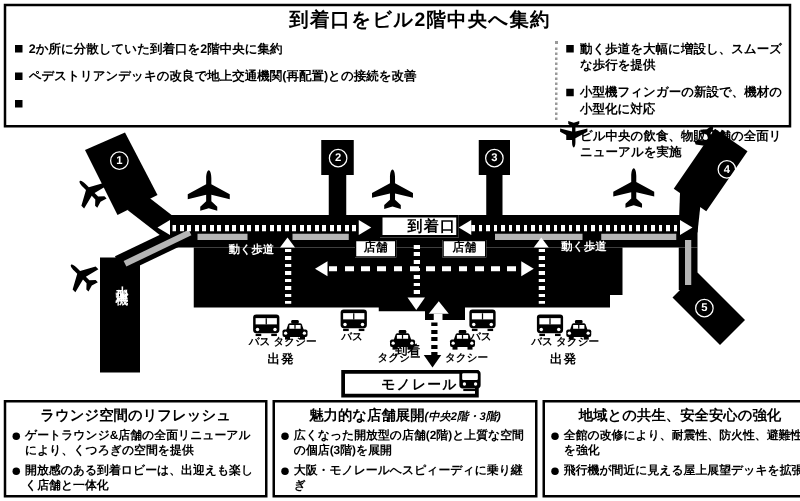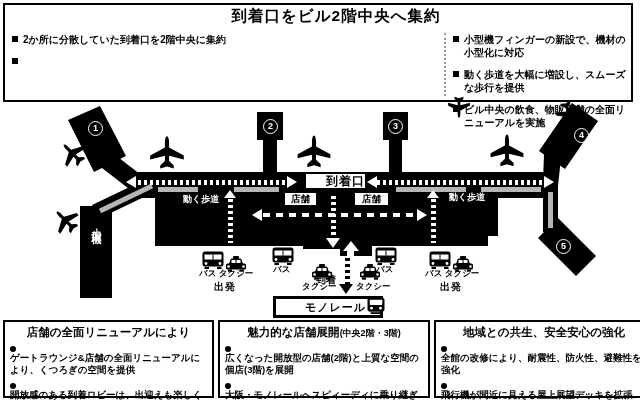--- a/index.html
+++ b/index.html
@@ -17,22 +17,22 @@
   .hbullet{display:flex;align-items:flex-start;margin-bottom:9px;font-size:10px;font-weight:bold;line-height:1.3;white-space:nowrap;}
   #hcol-right .hbullet{white-space:normal;}
   .sq{flex:0 0 auto;width:6px;height:6px;background:#000;margin:3px 5px 0 0;}
   #header-divider{left:444px;top:33px;height:63px;width:0;border-left:2px dotted #999;}
   
   .fbox{top:320px;height:78px;border:2px solid #000;box-sizing:border-box;padding:3px 5px 0 5px;}
   #fbox-0{left:3px;width:211px;}
   #fbox-1{left:218px;width:212px;}
   #fbox-2{left:434px;width:220px;}
   .ftitle{text-align:center;font-size:11.5px;font-weight:bold;margin-bottom:3px;white-space:nowrap;}
-  .ftitle .suffix{font-size:9px;}
-  .fbullet{display:flex;align-items:flex-start;font-size:9.5px;font-weight:bold;line-height:1.28;margin-bottom:4px;flex-direction:column;}
+  .ftitle .suffix{font-size:9px;font-style:italic;}
+  .fbullet{display:flex;align-items:flex-start;font-size:9.5px;font-weight:bold;line-height:1.28;margin-bottom:4px;}
   .dot{flex:0 0 auto;width:6px;height:6px;border-radius:50%;background:#000;margin:3px 4px 0 0;}
   
   #terminal-svg{left:0;top:0;}
   .wlabel{color:#fff;font-size:9px;font-weight:bold;white-space:nowrap;}
   .blabel{color:#000;font-weight:bold;white-space:nowrap;}
   .wbox{background:#fff;border:2px solid #000;box-sizing:border-box;text-align:center;font-weight:bold;}
   .circ{width:13px;height:13px;border:1.5px solid #fff;border-radius:50%;color:#fff;
         font-size:9px;line-height:13px;text-align:center;font-weight:bold;}
   .doth{height:5px;background-image:repeating-linear-gradient(90deg,#fff 0,#fff 3px,transparent 3px,transparent 6px);}
   .dotv{width:5px;background-image:repeating-linear-gradient(180deg,#fff 0,#fff 3px,transparent 3px,transparent 6px);}
@@ -56,31 +56,35 @@
 
   <div class="abs" id="header-box"></div>
   <div class="abs" id="page-title">到着口をビル2階中央へ集約</div>
   <div class="abs hcol" id="hcol-left">
     <div class="hbullet">
         <span class="sq"></span>
         <span>2か所に分散していた到着口を2階中央に集約</span>
       </div>
     <div class="hbullet">
         <span class="sq"></span>
+        <span>ペデストリアンデッキの改良で地上交通機関(再配置)との接続を改善</span>
+      </div>
+    <div class="hbullet">
+        <span class="sq"></span>
       </div>
   </div>
   <div class="abs" id="header-divider"></div>
   <div class="abs hcol" id="hcol-right">
     <div class="hbullet">
         <span class="sq"></span>
+        <span>動く歩道を大幅に増設し、スムーズな歩行を提供</span>
+      </div>
+    <div class="hbullet">
+        <span class="sq"></span>
         <span>小型機フィンガーの新設で、機材の小型化に対応</span>
-      </div>
-    <div class="hbullet">
-        <span class="sq"></span>
-        <span>動く歩道を大幅に増設し、スムーズな歩行を提供</span>
       </div>
     <div class="hbullet">
         <span class="sq"></span>
         <span>ビル中央の飲食、物販店舗の全面リニューアルを実施</span>
       </div>
   </div>
 
   <svg class="abs" id="terminal-svg" width="640" height="401" viewBox="0 0 640 401">
     <defs>
       <path id="plane" d="M0,-21 C1.6,-21 2.6,-17 2.6,-13 L2.6,-7 L21,3 L21,8 L2.6,3.5 L2.6,10 L8.5,15.5 L8.5,19.5 L0,17 L-8.5,19.5 L-8.5,15.5 L-2.6,10 L-2.6,3.5 L-21,8 L-21,3 L-2.6,-7 L-2.6,-13 C-2.6,-17 -1.6,-21 0,-21 Z"></path>
@@ -277,21 +281,21 @@
     <span><svg width="20" height="17" viewBox="0 0 22 19">
           <rect x="1.5" y="0.5" width="19" height="16" rx="3" fill="#000"></rect>
           <rect x="4" y="3" width="14" height="6" rx="1" fill="#fff"></rect>
           <circle cx="6" cy="12.5" r="1.5" fill="#fff"></circle>
           <circle cx="16" cy="12.5" r="1.5" fill="#fff"></circle>
           <rect x="5" y="17" width="12" height="2" fill="#000"></rect>
         </svg></span>
   </div>
 
   <div class="abs fbox" id="fbox-0">
-    <div class="ftitle">店舗の全面リニューアルにより</div>
+    <div class="ftitle">ラウンジ空間のリフレッシュ</div>
     <div class="fbullet">
         <span class="dot"></span>
         <span>ゲートラウンジ&amp;店舗の全面リニューアルにより、くつろぎの空間を提供</span>
       </div>
     <div class="fbullet">
         <span class="dot"></span>
         <span>開放感のある到着ロビーは、出迎えも楽しく店舗と一体化</span>
       </div>
   </div>
   <div class="abs fbox" id="fbox-1">

